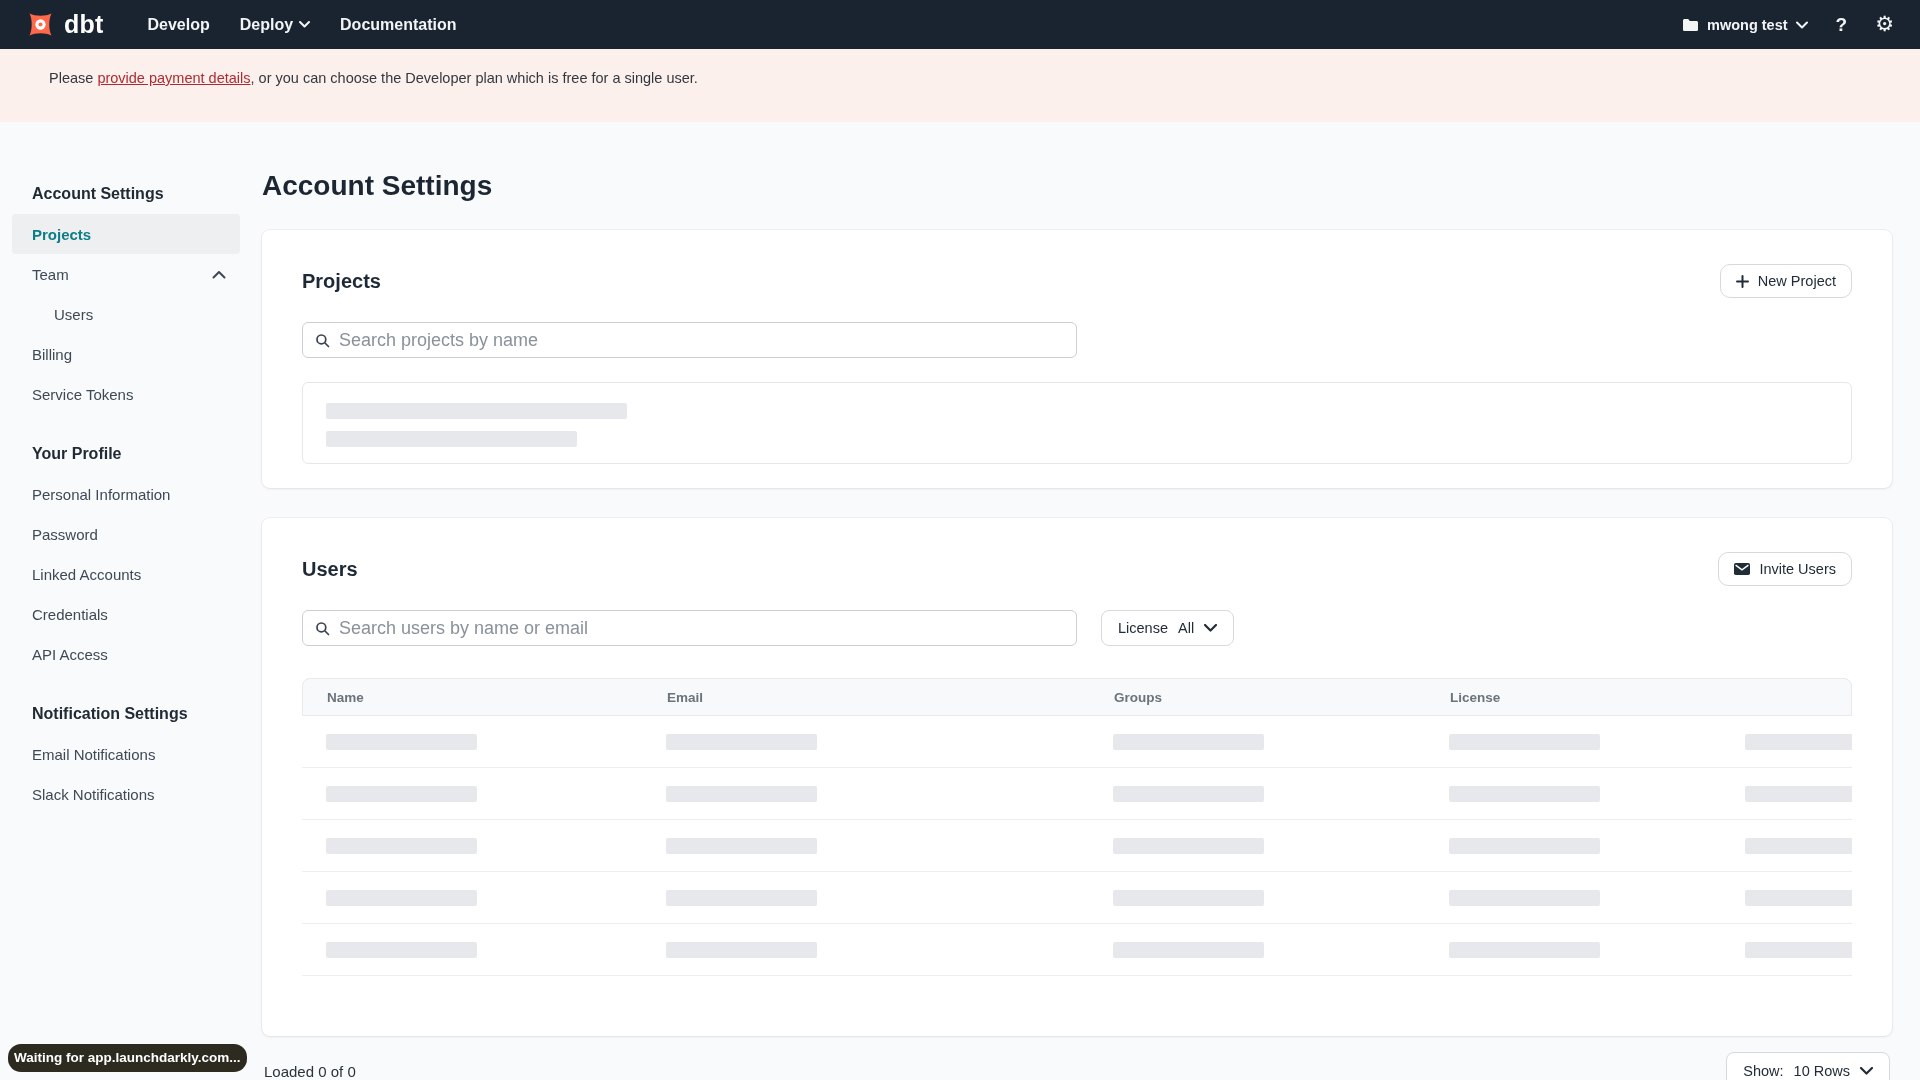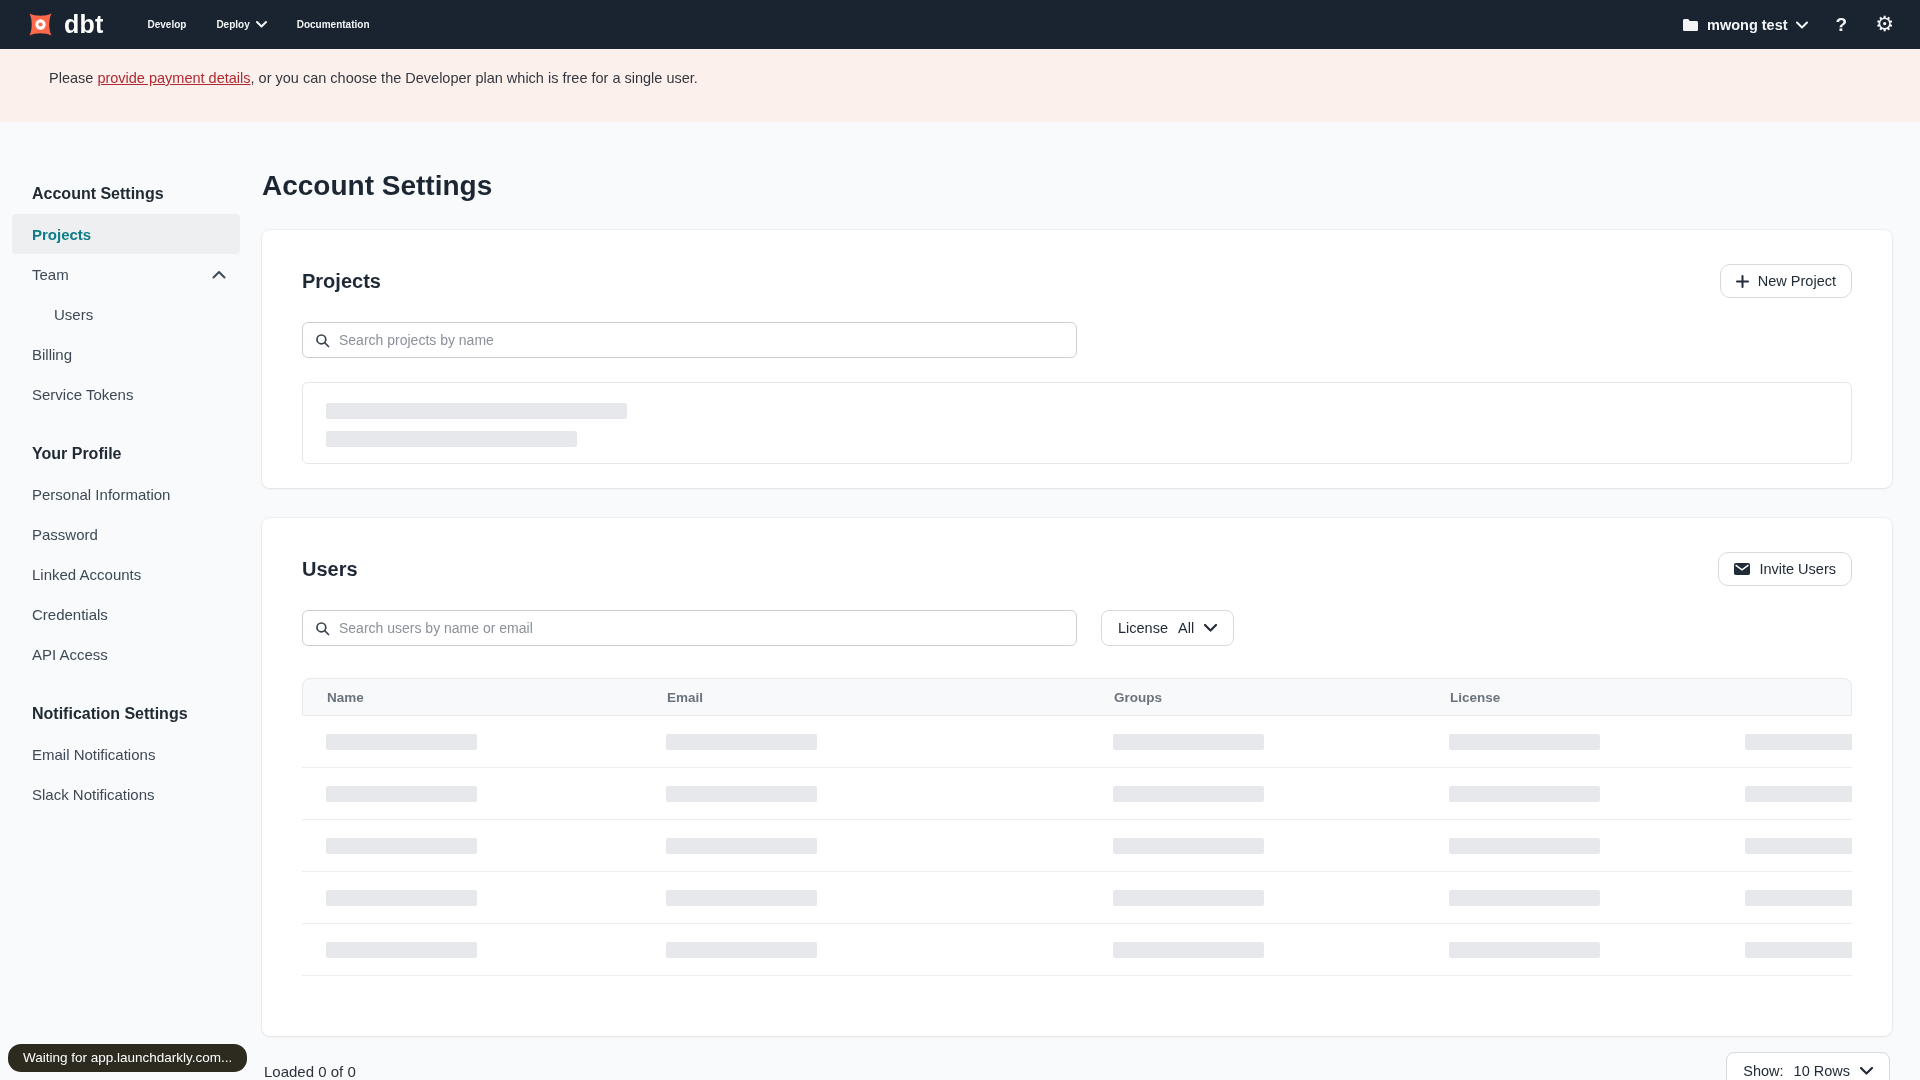--- a/index.html
+++ b/index.html
@@ -10,21 +10,21 @@
   }
 
   
   .topnav {
     height:49px; background:#1a2430; display:flex; align-items:center;
     padding:0 26px 0 24px; color:#f2f4f6;
   }
   .logo { display:flex; align-items:center; gap:7px; margin-right:44px; cursor:pointer; }
   .logo-text { font-size:25px; font-weight:700; color:#fff; letter-spacing:.2px; }
   .nav-item {
-    display:flex; align-items:center; gap:6px; font-size:10px; font-weight:700;
+    display:flex; align-items:center; gap:6px; font-size:16px; font-weight:700;
     color:#f2f4f6; margin-right:30px; cursor:pointer;
   }
   .topnav-spacer { flex:1; }
   .account-switcher { display:flex; align-items:center; gap:8px; font-size:14.5px; font-weight:700; cursor:pointer; }
   .top-icon-btn { margin-left:28px; cursor:pointer; display:flex; align-items:center; }
   .help-glyph { font-size:19px; font-weight:700; color:#f2f4f6; }
   .gear-glyph { font-family:"DejaVu Sans",sans-serif; font-size:21px; color:#f2f4f6; line-height:1; }
 
   
   .banner { height:73px; background:#fcf0ed; padding:14px 0 0 20px; }
@@ -63,21 +63,21 @@
     display:inline-flex; align-items:center; gap:9px; height:34px; padding:0 15px;
     background:#fff; border:1px solid #d6dade; border-radius:10px;
     font-size:14.5px; color:#222c38; cursor:pointer; white-space:nowrap;
   }
   .controls-row { margin-top:24px; display:flex; gap:24px; }
   .search-box {
     width:775px; height:36px; background:#fff; border:1px solid #cbd0d5; border-radius:6px;
     display:flex; align-items:center; gap:9px; padding:0 12px;
   }
   .search-box input {
-    border:none; outline:none; flex:1; font-size:14px; color:#1e2936; background:transparent;
+    border:none; outline:none; flex:1; font-size:18px; color:#1e2936; background:transparent;
     font-family:"Liberation Sans","DejaVu Sans",sans-serif;
   }
   .search-box input::placeholder { color:#8a919b; }
   .dropdown-btn { height:36px; border-radius:8px; gap:10px; padding:0 16px; }
 
   
   .skeleton-panel { margin-top:24px; height:82px; border:1px solid #e5e7ea; border-radius:6px; padding:20px 0 0 23px; }
   .sk-bar { height:16px; background:#e6e8eb; border-radius:2px; }
   .sk-w1 { width:301px; }
   .sk-w2 { width:251px; margin-top:12px; }
@@ -94,21 +94,21 @@
   .cell-bar { position:absolute; top:18px; width:151px; height:16px; background:#e6e8eb; border-radius:2px; }
   .c0 { left:24px; } .c1 { left:364px; } .c2 { left:811px; } .c3 { left:1147px; } .c4 { left:1443px; }
 
   
   .list-footer { display:flex; align-items:center; justify-content:space-between; margin-top:16px; padding:0 2px; }
   .loaded-text { font-size:15px; color:#2b323b; }
 
   
   .status-bubble {
     position:absolute; left:8px; bottom:8px; background:#2d2b20; color:#fff;
-    font-size:13.5px; font-weight:400; padding:6px 15px 7px; border-radius:13px;
+    font-size:13.5px; font-weight:700; padding:6px 6px 7px; border-radius:13px;
   }
 
   svg { display:block; }
 </style>
 </head>
 <body>
 
 <header class="topnav">
   <div class="logo">
     <span>

